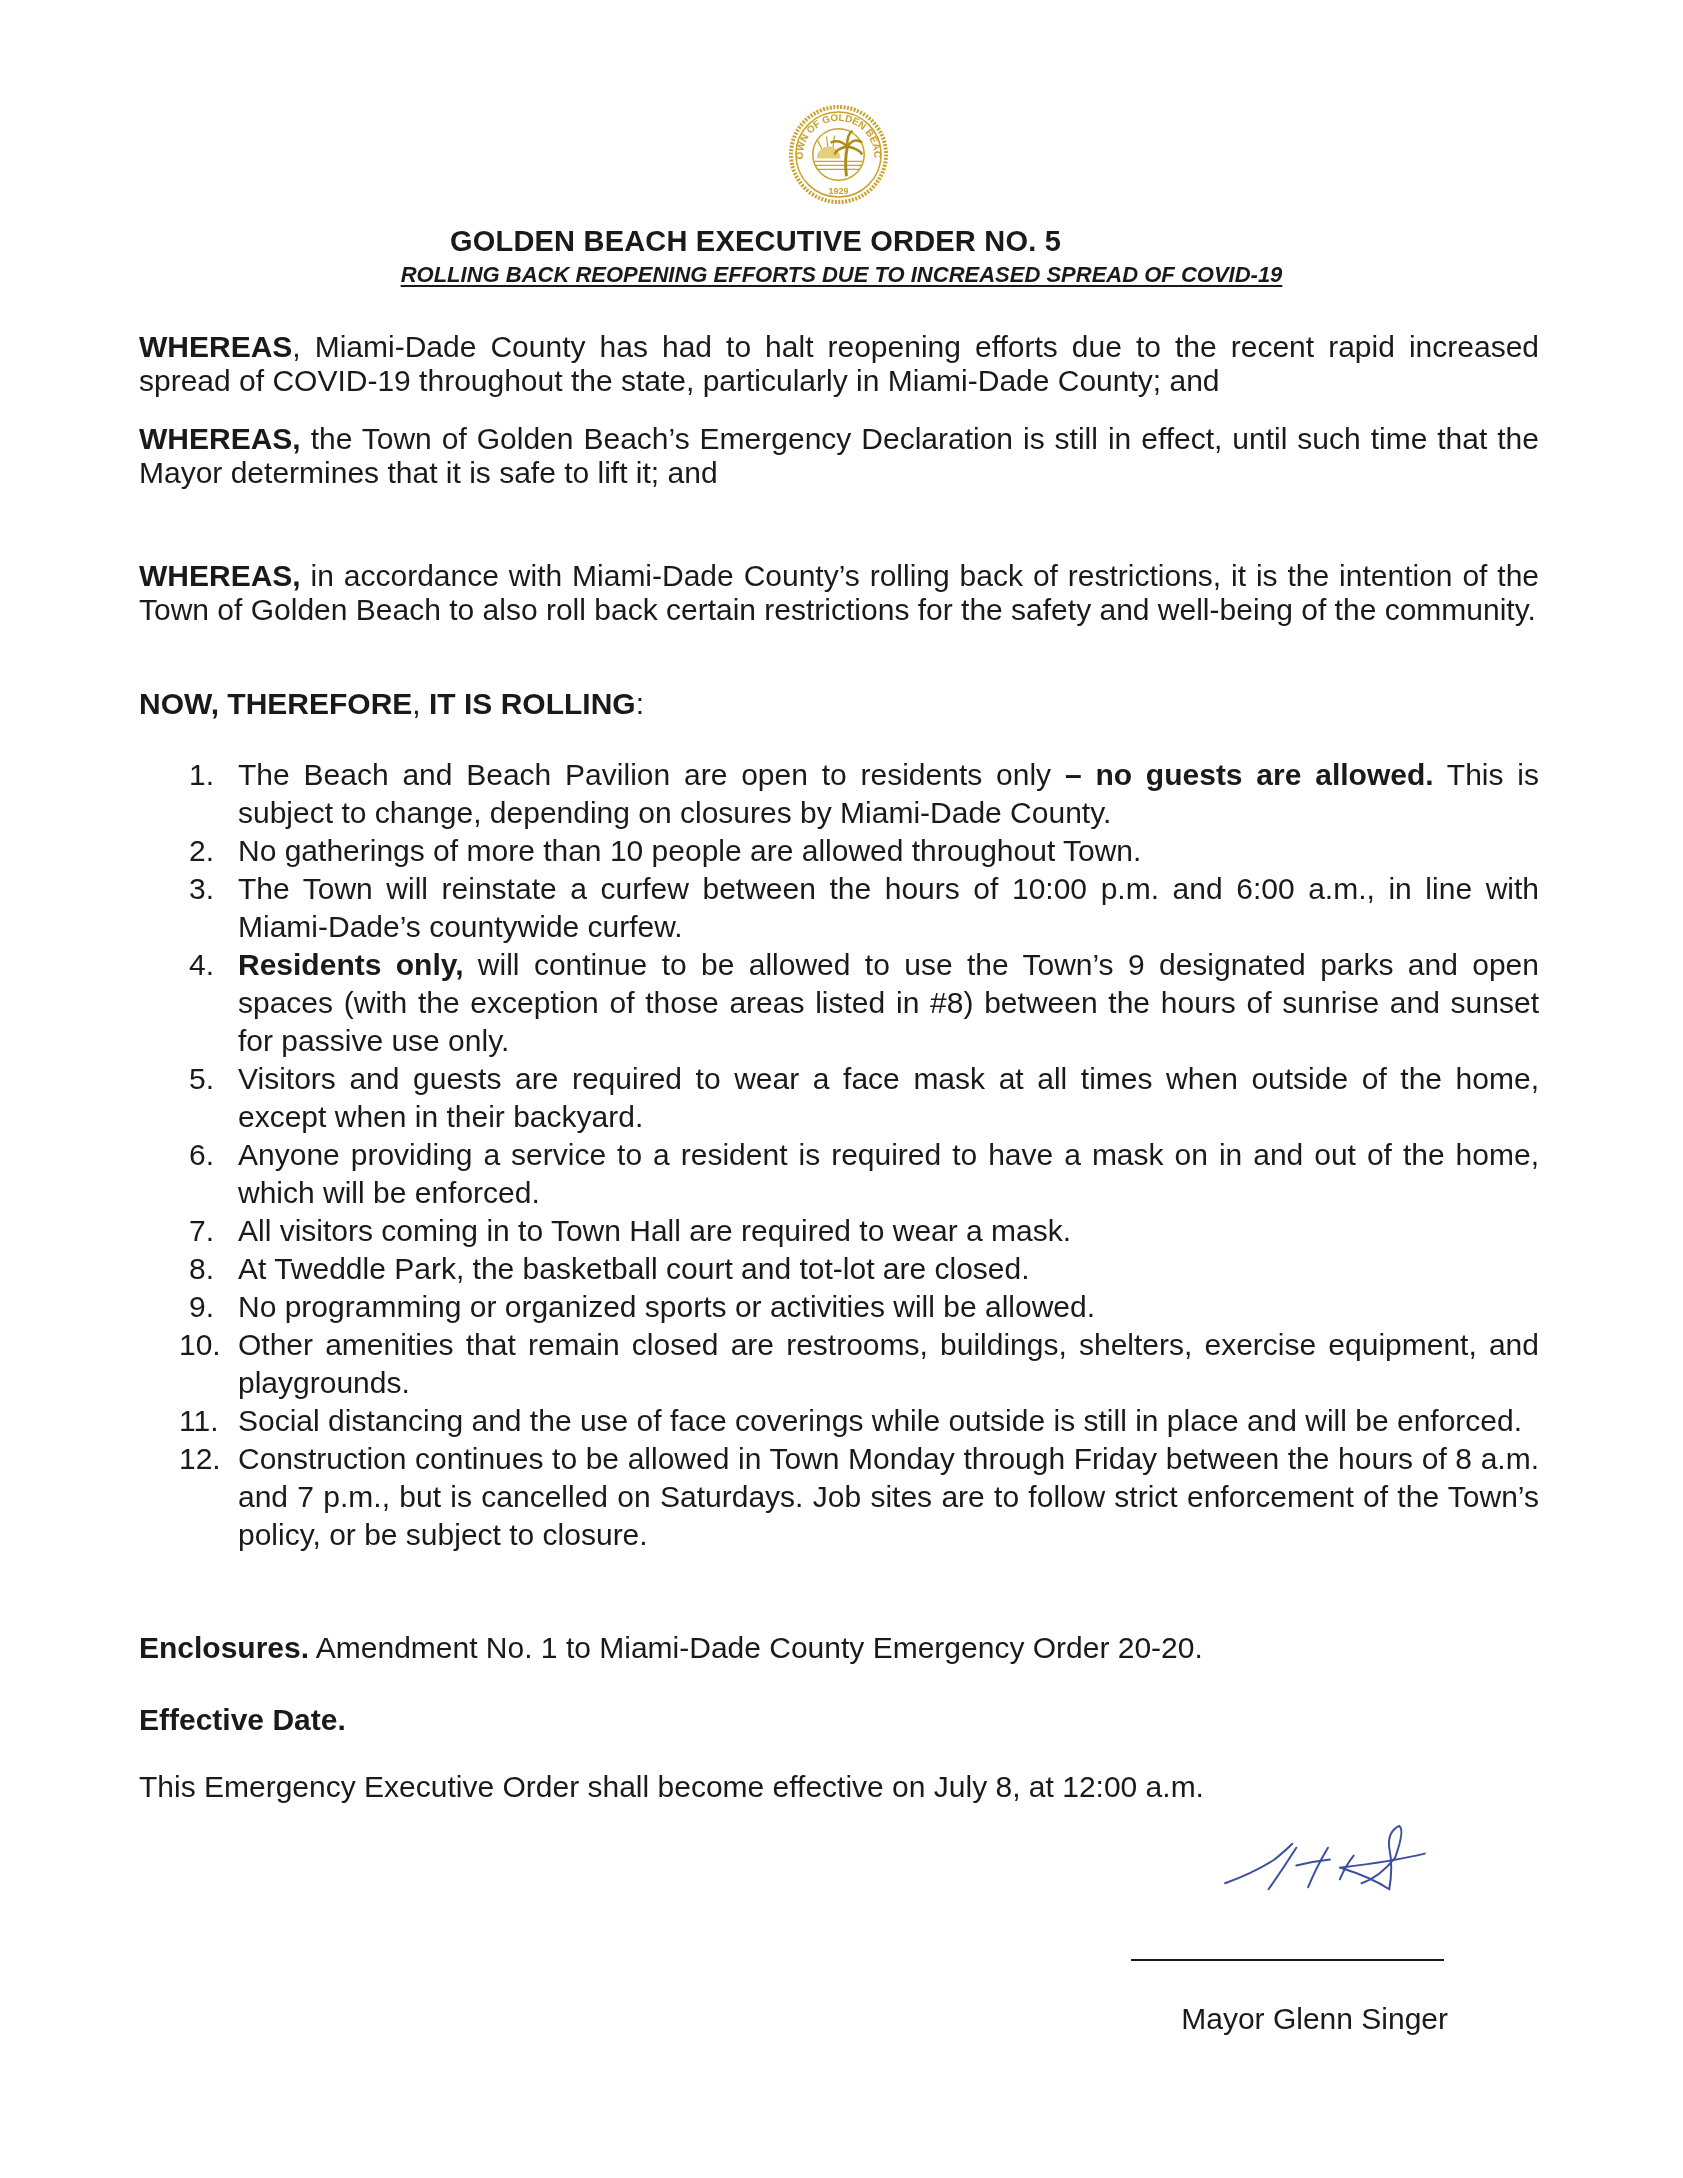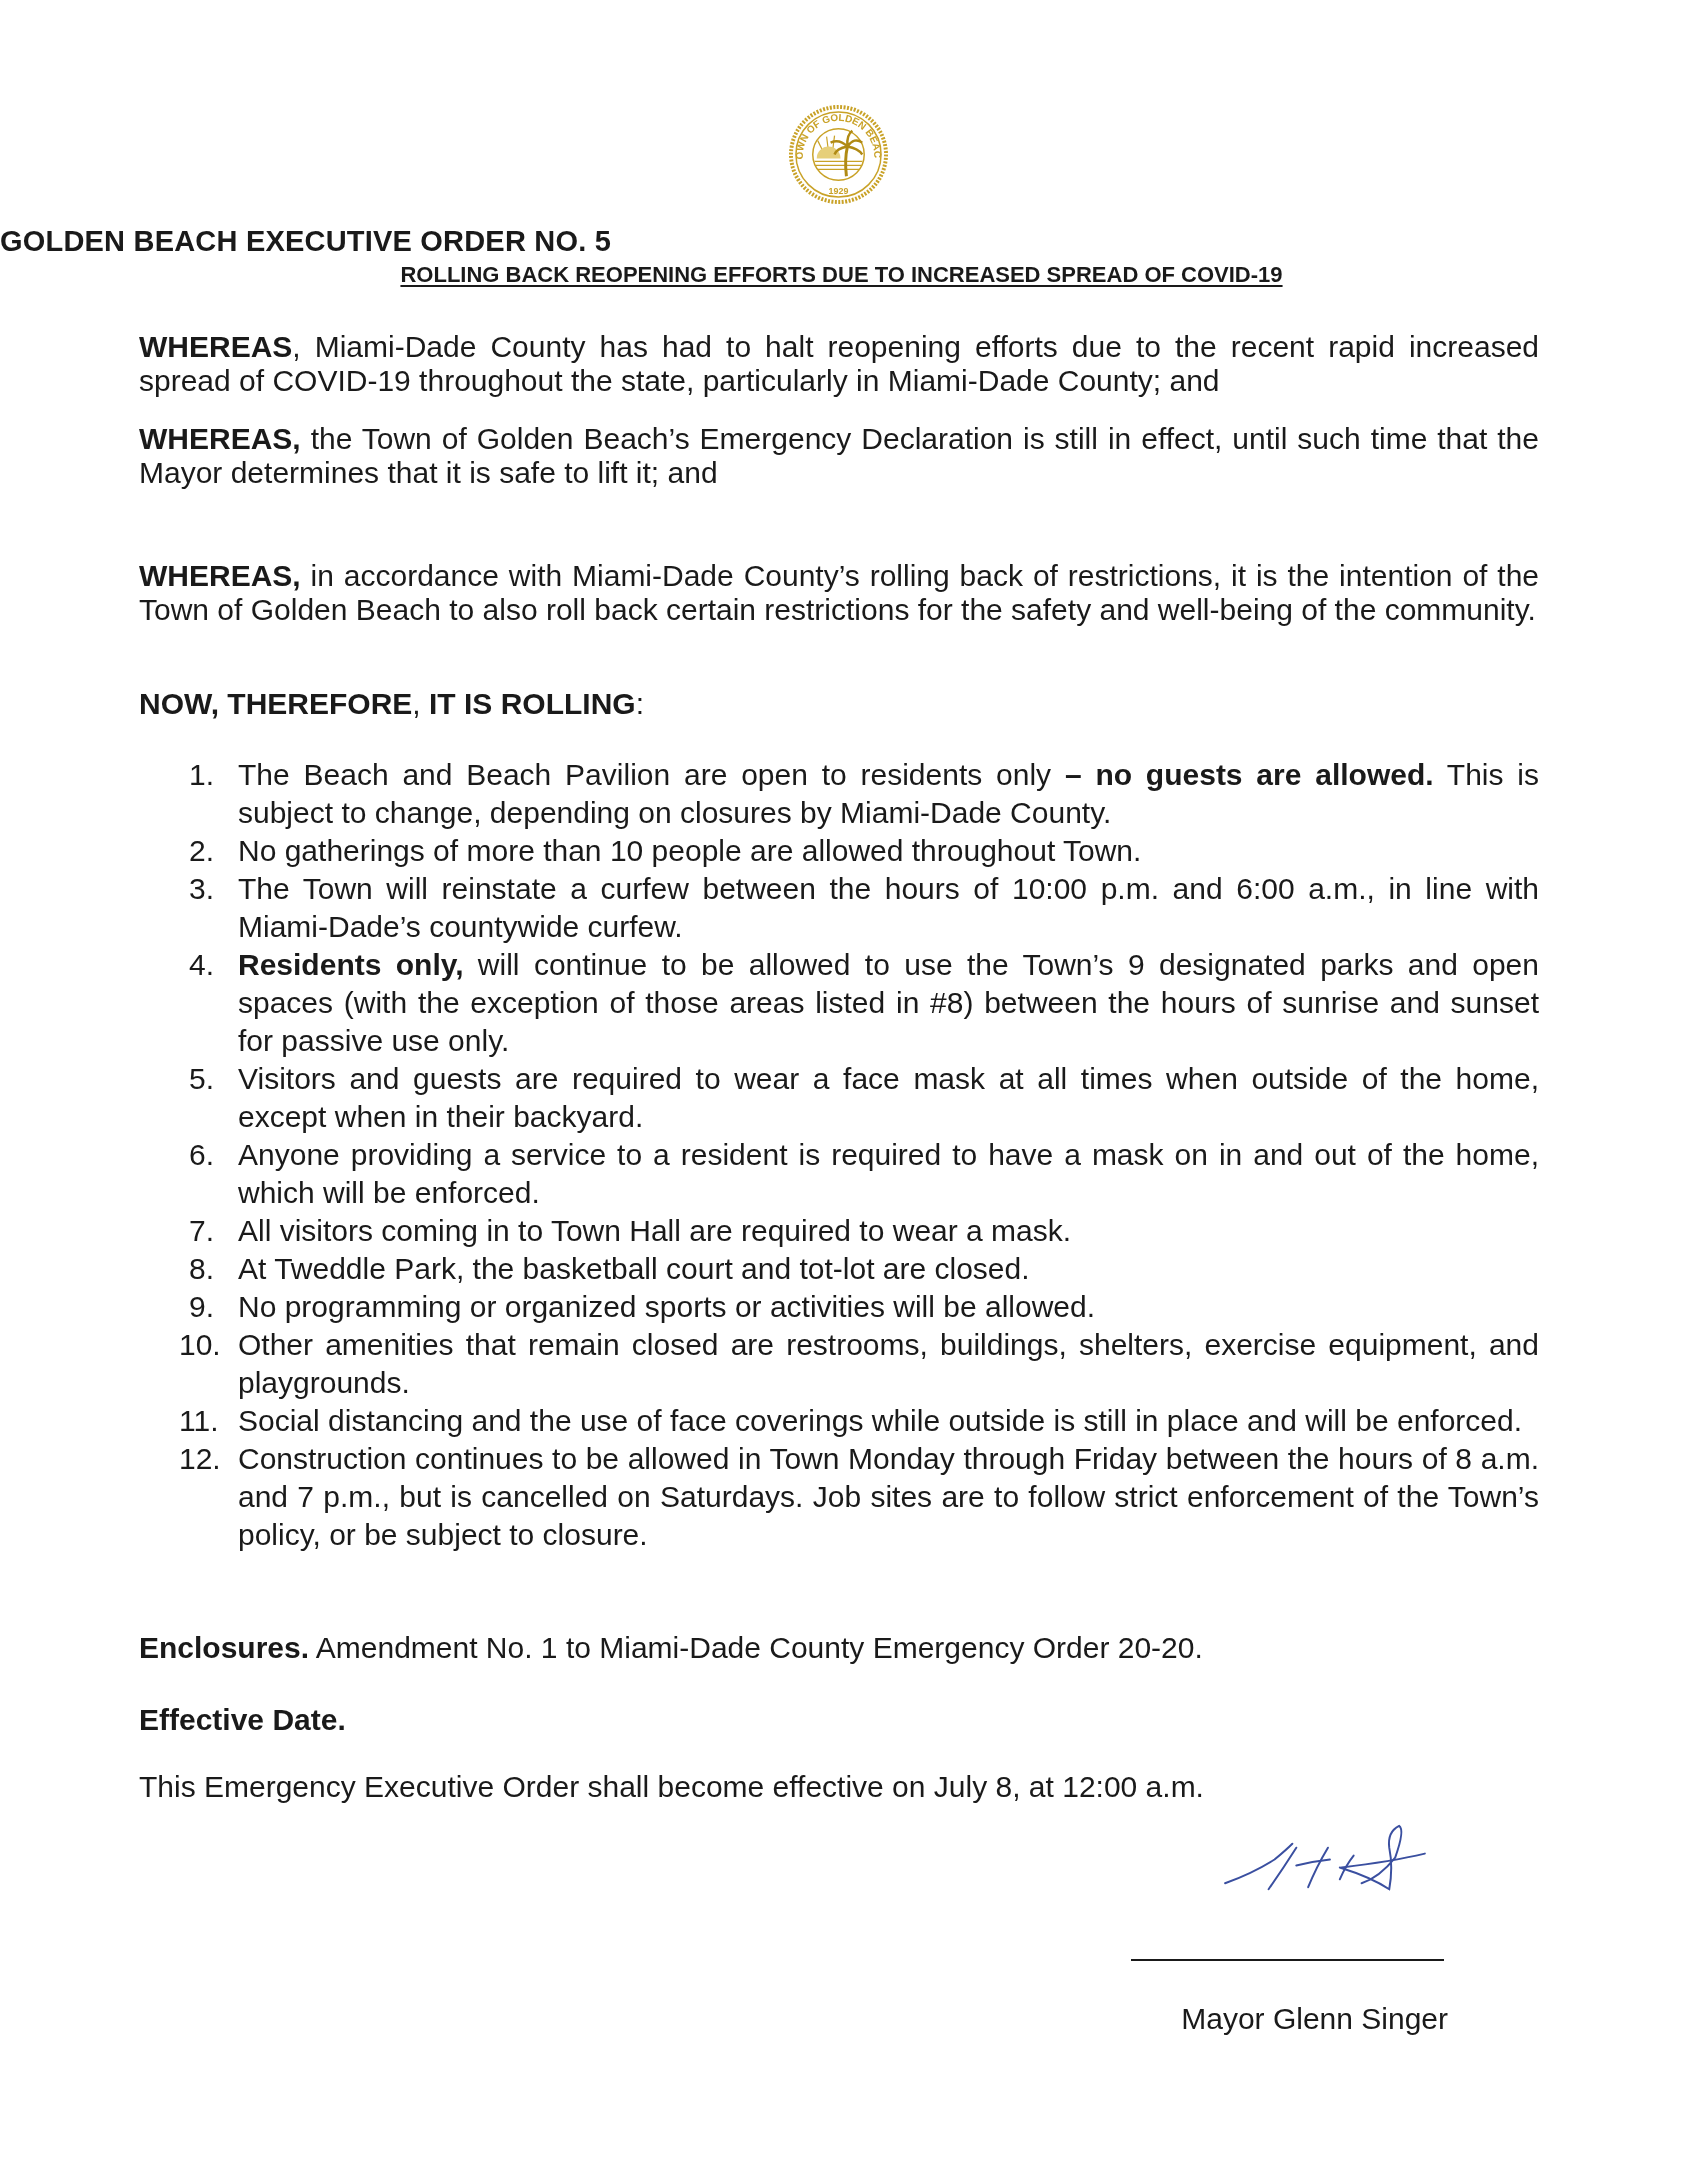--- a/index.html
+++ b/index.html
@@ -1,23 +1,23 @@
 <!DOCTYPE html>
 <html><head>
 <meta charset="utf-8">
 <style>
   html, body { margin:0; padding:0; background:#ffffff; }
   body { width:1683px; height:2178px; position:relative; overflow:hidden;
          font-family:"Liberation Sans", sans-serif; color:#1a1a1a; }
   .abs { position:absolute; }
   .logo { left:785px; top:105px; width:107px; height:99px; }
-  .title { left:0; width:1511px; top:224px; font-weight:bold;
+  .title { left:0; width:1511px; top:224px; text-align:center; font-weight:bold;
            font-size:29px; line-height:34px; letter-spacing:0.2px; }
   .subtitle { left:0; width:1683px; top:261px; text-align:center; font-weight:bold;
-              font-size:22px; line-height:28px; text-decoration:underline; text-decoration-thickness:2px; text-underline-offset:3px; }
+              font-size:22px; line-height:28px; text-decoration:underline; text-decoration-thickness:2px; text-underline-offset:3px;font-style:italic; }
   .para { left:139px; width:1400px; font-size:30px; line-height:34px; text-align:justify; }
   .para b { font-weight:bold; }
   .list { left:139px; width:1400px; font-size:30px; line-height:38px; margin:0; padding:0; list-style:none; }
   .li { position:relative; padding-left:99px; text-align:justify; }
   .num { position:absolute; left:50px; top:0; }
   .sigline { left:1131px; top:1959px; width:313px; height:2px; background:#1a1a1a; }
   .signame { left:1131px; top:1966px; width:317px; font-size:30px; line-height:36px; text-align:right;margin-top:35px; }
   .signature { left:1213px; top:1818px; width:218px; height:89px; }
 </style>
 </head>

